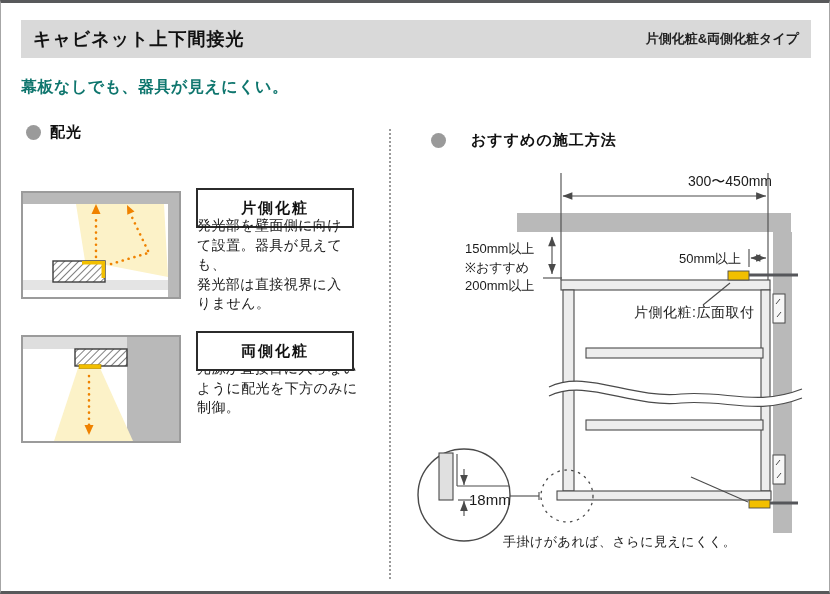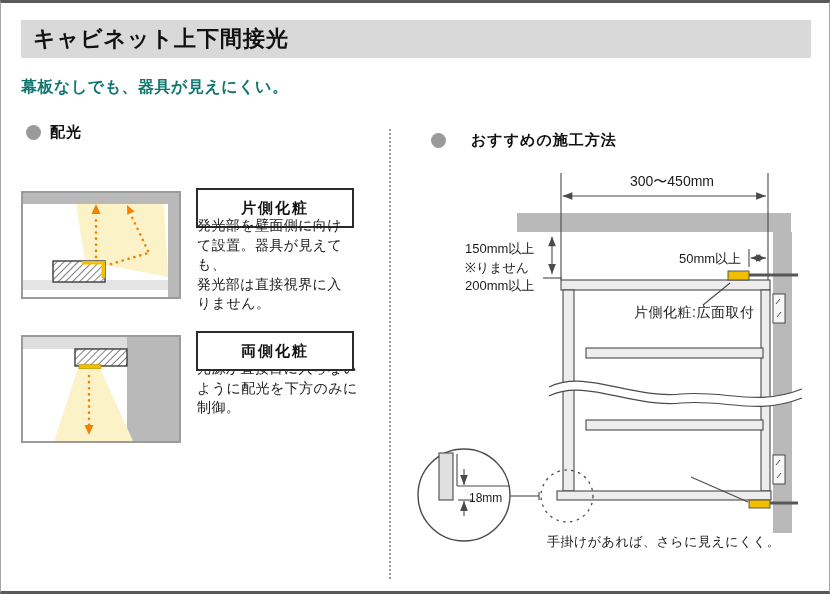--- a/index.html
+++ b/index.html
@@ -3,48 +3,49 @@
 <meta charset="utf-8">
 <style>
   html,body{margin:0;padding:0;background:#fff;font-family:"Liberation Sans",sans-serif;}
   #page{position:relative;width:830px;height:594px;background:#fff;box-sizing:border-box;
         border-top:3px solid #58595b;border-bottom:3px solid #58595b;
         border-left:1px solid #a6a6a6;border-right:1px solid #a6a6a6;overflow:hidden;}
   .abs{position:absolute;}
   
   .titlebar{left:20px;top:17px;width:790px;height:38px;background:#d9d9d9;
             display:flex;align-items:center;justify-content:space-between;padding:0 12px;box-sizing:border-box;}
-  .title{font-size:22px;font-weight:bold;color:#111;letter-spacing:1px;}
+  .title{font-size:18px;font-weight:bold;color:#111;letter-spacing:1px;}
   .type-label{font-size:13px;font-weight:bold;color:#222;}
   .subtitle{left:20px;top:74px;font-size:16px;font-weight:bold;color:#0f766e;letter-spacing:0.5px;}
   
   .sect{display:flex;align-items:center;font-size:15px;font-weight:bold;color:#111;letter-spacing:1px;}
   .bullet{width:15px;height:15px;border-radius:50%;background:#9a9a9a;margin-right:9px;flex:0 0 auto;}
   
   .vdots{left:388px;top:126px;height:450px;width:0;border-left:2px dotted #9a9a9a;}
   
   .labelbox{width:158px;height:40px;box-sizing:border-box;border:2px solid #2b2b2b;background:#fff;
             display:flex;align-items:center;justify-content:center;
             font-size:15px;font-weight:bold;letter-spacing:2px;color:#111;}
   .para{width:168px;font-size:14px;line-height:19.5px;color:#1a1a1a;letter-spacing:0.4px;white-space:pre-line;}
   
   .dimtext{font-size:13px;color:#1a1a1a;line-height:18.5px;white-space:pre-line;}
   .dimtext-c{font-size:14px;color:#1a1a1a;text-align:center;}
   .fixlabel{font-size:14px;color:#1a1a1a;letter-spacing:0.5px;}
-  .note{font-size:13px;color:#1a1a1a;letter-spacing:0.5px;margin-left:44px;}
-  .mm18{font-size:12px;color:#1a1a1a;}
+  .note{font-size:13px;color:#1a1a1a;letter-spacing:0.5px;}
+  .mm18{font-size:15px;color:#1a1a1a;}
   svg{display:block;}
 </style>
 </head>
 <body>
 
 <div id="page">
 
   <div class="abs titlebar">
     <div class="title">キャビネット上下間接光</div>
+    <div class="type-label">片側化粧&amp;両側化粧タイプ</div>
   </div>
   <div class="abs subtitle">幕板なしでも、器具が見えにくい。</div>
 
   <div class="abs vdots"></div>
 
   <div class="abs sect" style="left:25px;top:120px;">
     <div class="bullet"></div>
     <span>配光</span>
   </div>
 
@@ -175,22 +176,22 @@
 
     <circle cx="68" cy="332" r="46" fill="#fff" stroke="#4a4a4a" stroke-width="1.4"></circle>
     <rect x="43" y="290" width="14" height="47" fill="#e0e0e0" stroke="#4a4a4a" stroke-width="1.1"></rect>
     <line x1="61" y1="291" x2="61" y2="323" stroke="#4a4a4a" stroke-width="1.1"></line>
     <line x1="61" y1="323" x2="113" y2="323" stroke="#4a4a4a" stroke-width="1.1"></line>
     <line x1="68" y1="306" x2="68" y2="322" stroke="#4a4a4a" stroke-width="1.1" marker-end="url(#mE)"></line>
     <line x1="68" y1="353" x2="68" y2="338" stroke="#4a4a4a" stroke-width="1.1" marker-end="url(#mE)"></line>
     <line x1="62" y1="337" x2="76" y2="337" stroke="#4a4a4a" stroke-width="1.1"></line>
   </svg>
 
-  <div class="abs dimtext-c" style="left:571px;top:170px;width:200px;">300〜450mm</div>
+  <div class="abs dimtext-c" style="left:571px;top:170px;width:200px;text-align:right;">300〜450mm</div>
   <div class="abs dimtext" style="left:464px;top:237px;">150mm以上
-※りません
+※おすすめ
 200mm以上</div>
   <div class="abs dimtext" style="left:678px;top:247px;">50mm以上</div>
   <div class="abs fixlabel" style="left:633px;top:301px;">片側化粧:広面取付</div>
   <div class="abs mm18" style="left:468px;top:488px;">18mm</div>
   <div class="abs note" style="left:502px;top:530px;">手掛けがあれば、さらに見えにくく。</div>
 
 </div>
 
 </body></html>

